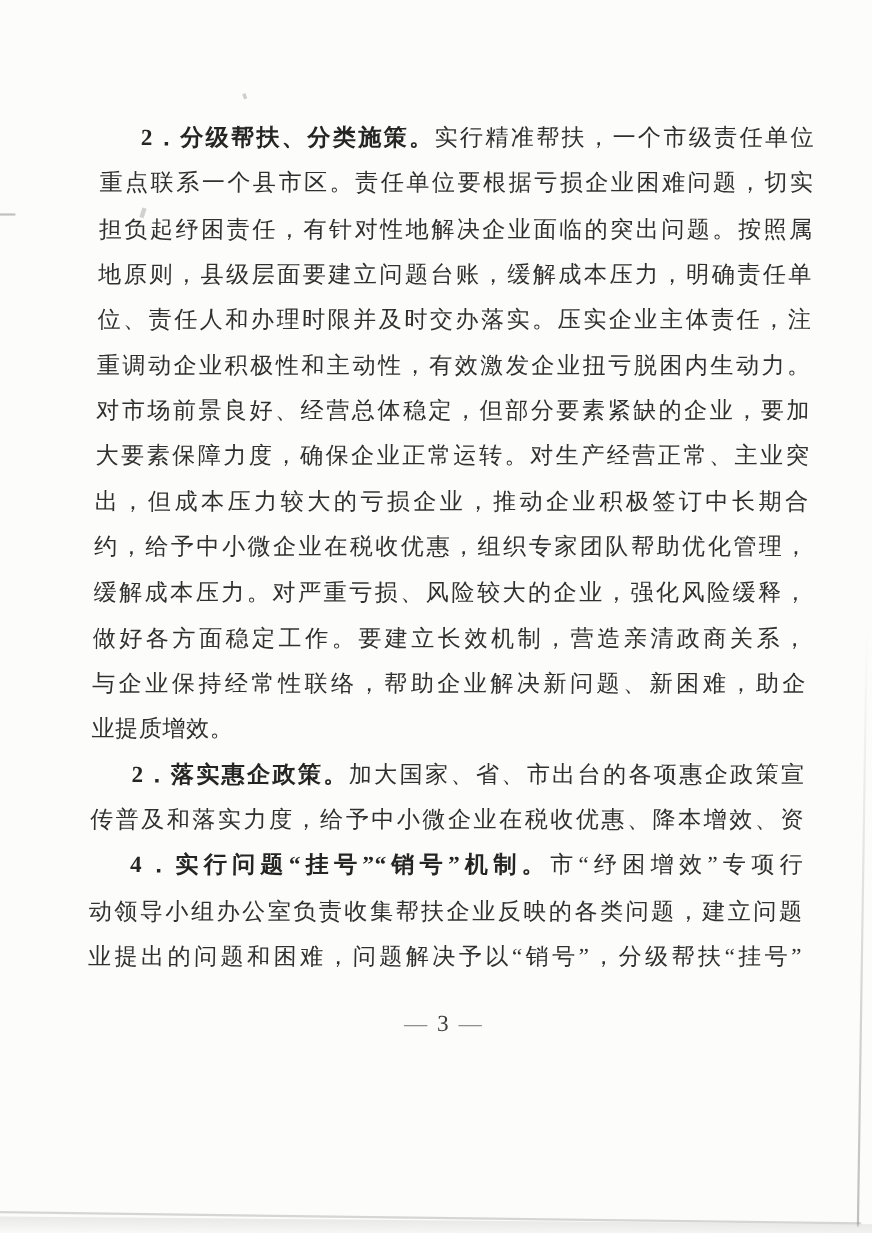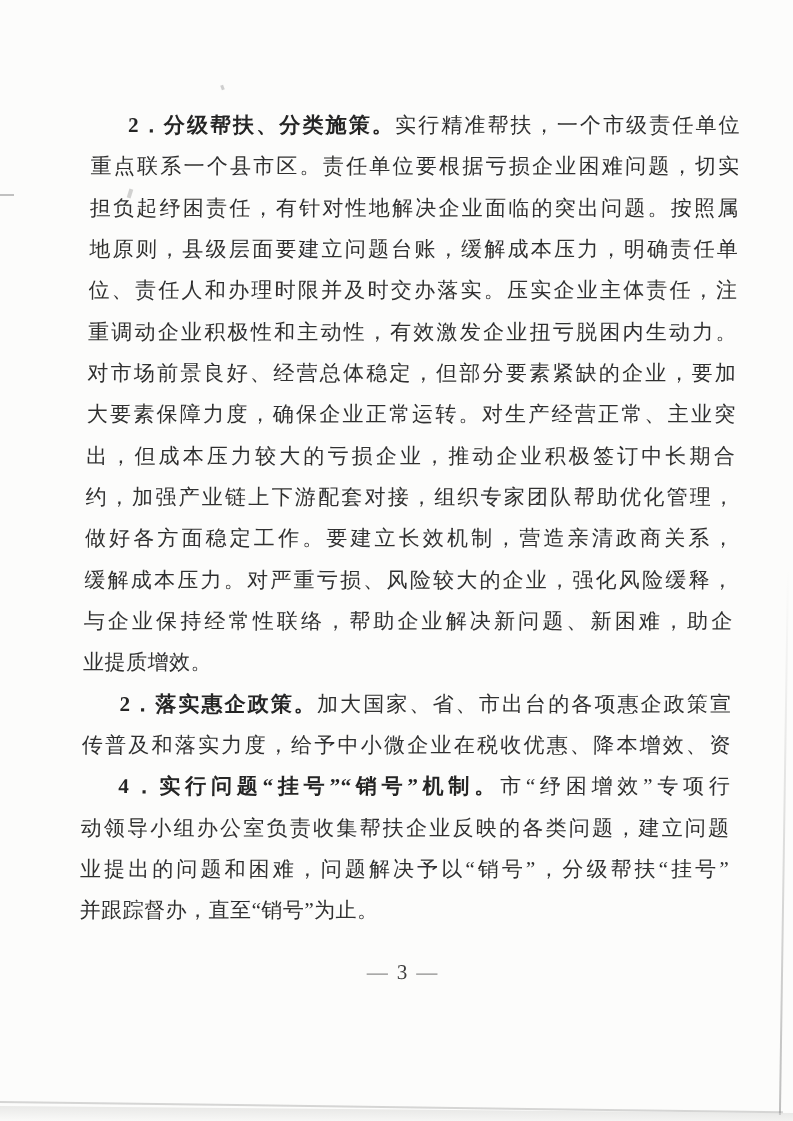--- a/index.html
+++ b/index.html
@@ -93,37 +93,36 @@
       <div class="para">
         <div class="line first"><span class="lead">2．分级帮扶、分类施策。</span><span>实行精准帮扶，一个市级责任单位</span></div>
         <div class="line">重点联系一个县市区。责任单位要根据亏损企业困难问题，切实</div>
         <div class="line">担负起纾困责任，有针对性地解决企业面临的突出问题。按照属</div>
         <div class="line">地原则，县级层面要建立问题台账，缓解成本压力，明确责任单</div>
         <div class="line">位、责任人和办理时限并及时交办落实。压实企业主体责任，注</div>
         <div class="line">重调动企业积极性和主动性，有效激发企业扭亏脱困内生动力。</div>
         <div class="line">对市场前景良好、经营总体稳定，但部分要素紧缺的企业，要加</div>
         <div class="line">大要素保障力度，确保企业正常运转。对生产经营正常、主业突</div>
         <div class="line">出，但成本压力较大的亏损企业，推动企业积极签订中长期合</div>
-        <div class="line">约，加强产业链上下游配套对接，组织专家团队帮助优化管理，</div>
+        <div class="line">约，给予中小微企业在税收优惠，组织专家团队帮助优化管理，</div>
+        <div class="line">缓解成本压力。对严重亏损、风险较大的企业，强化风险缓释，</div>
         <div class="line">做好各方面稳定工作。要建立长效机制，营造亲清政商关系，</div>
-        <div class="line">缓解成本压力。对严重亏损、风险较大的企业，强化风险缓释，</div>
         <div class="line">与企业保持经常性联络，帮助企业解决新问题、新困难，助企</div>
         <div class="line last">业提质增效。</div>
       </div>
 
       <div class="para">
         <div class="line first"><span class="lead">2．落实惠企政策。</span><span>加大国家、省、市出台的各项惠企政策宣</span></div>
         <div class="line">传普及和落实力度，给予中小微企业在税收优惠、降本增效、资</div>
       </div>
 
       <div class="para">
         <div class="line first"><span class="lead">4．实行问题“挂号”“销号”机制。</span><span>市“纾困增效”专项行</span></div>
         <div class="line">动领导小组办公室负责收集帮扶企业反映的各类问题，建立问题</div>
         <div class="line">业提出的问题和困难，问题解决予以“销号”，分级帮扶“挂号”</div>
-        <div class="line last">并跟踪督办，直至“销号”为止。</div>
       </div>
 
     </div>
 
     <div class="page-number">
       <span class="dash">—</span><span class="num">3</span><span class="dash">—</span>
     </div>
 
   </div>
 

